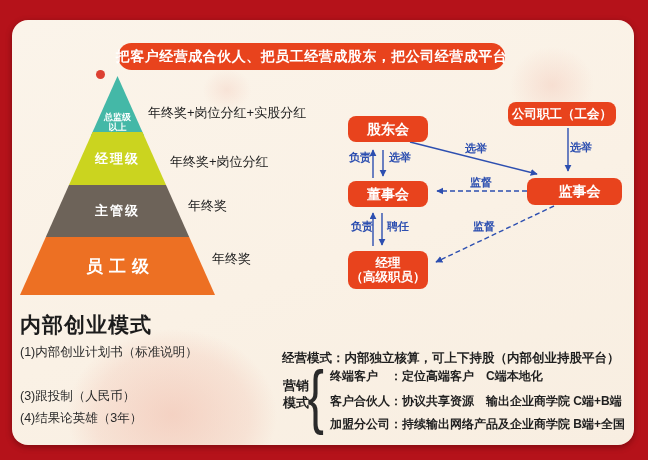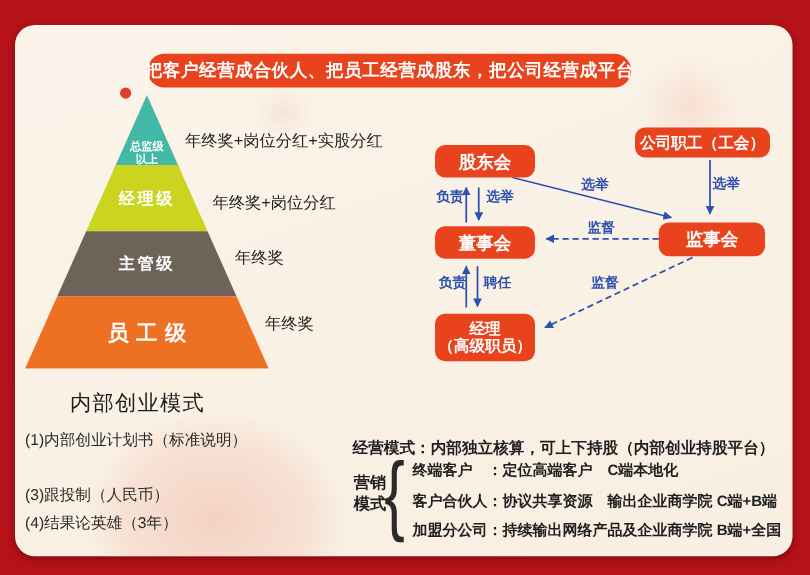--- a/index.html
+++ b/index.html
@@ -43,21 +43,21 @@
   .n-share{left:336px;top:96px;width:80px;height:26px;font-size:14px;}
   .n-staff{left:496px;top:82px;width:108px;height:24px;font-size:12.5px;}
   .n-board{left:336px;top:161px;width:80px;height:26px;font-size:14px;}
   .n-superv{left:515px;top:158px;width:85px;height:27px;font-size:14px;}
   .n-manager{left:336px;top:231px;width:80px;height:38px;font-size:12.5px;}
   .edges{position:absolute;left:0;top:0;width:622px;height:425px;pointer-events:none;}
   .elabel{position:absolute;color:#2d4fb0;font-size:11px;font-weight:bold;white-space:nowrap;
           transform:translate(-50%,-50%);}
 
   
-  .im-title{position:absolute;left:8px;top:291px;font-size:17px;font-weight:normal;color:#1c1c1c;letter-spacing:1px;margin-left:36px;}
+  .im-title{position:absolute;left:8px;top:291px;font-size:21px;font-weight:bold;color:#1c1c1c;letter-spacing:1px;}
   .im-item{position:absolute;left:8px;font-size:12.5px;color:#2a2a2a;font-weight:500;white-space:nowrap;}
   .im1{top:324px;} .im2{top:346px;} .im3{top:368px;} .im4{top:390px;}
 
   
   .bm-operating{position:absolute;left:270px;top:330px;font-size:12.5px;font-weight:700;color:#1f1f1f;white-space:nowrap;}
   .bm-mlabel{position:absolute;left:269px;top:357px;font-size:13px;font-weight:bold;color:#1f1f1f;
              line-height:17px;text-align:center;width:30px;}
   .bm-brace{position:absolute;left:294px;top:341px;font-size:58px;font-weight:300;color:#2a2a2a;
             transform:scale(.85,1.22);transform-origin:center;line-height:70px;}
   .bm-item{position:absolute;left:318px;font-size:12px;font-weight:600;color:#1f1f1f;white-space:nowrap;}
@@ -111,21 +111,21 @@
         <path d="M515 171 L425 171" stroke-dasharray="5 3" marker-end="url(#ah)"></path>
         <path d="M361 226 L361 193" marker-end="url(#ah)"></path>
         <path d="M370 193 L370 225" marker-end="url(#ah)"></path>
         <path d="M542 186 L424 242" stroke-dasharray="5 3" marker-end="url(#ah)"></path>
       </g>
     </svg>
 
     <div class="node n-share" style="background: rgb(232, 67, 29);">股东会</div>
     <div class="node n-staff" style="background: rgb(232, 67, 29);">公司职工（工会）</div>
     <div class="node n-board" style="background: rgb(232, 67, 29);">董事会</div>
-    <div class="node n-superv" style="background: rgb(232, 67, 29);">监事会</div>
+    <div class="node n-superv" style="background: rgb(232, 67, 29); padding-left: 10px;">监事会</div>
     <div class="node n-manager" style="background: rgb(232, 67, 29);">
       <div>经理</div>
       <div>（高级职员）</div>
     </div>
 
     <span class="elabel" style="left:348px;top:137px;">负责</span>
     <span class="elabel" style="left:388px;top:137px;">选举</span>
     <span class="elabel" style="left:464px;top:128px;">选举</span>
     <span class="elabel" style="left:569px;top:127px;">选举</span>
     <span class="elabel" style="left:469px;top:162px;">监督</span>

